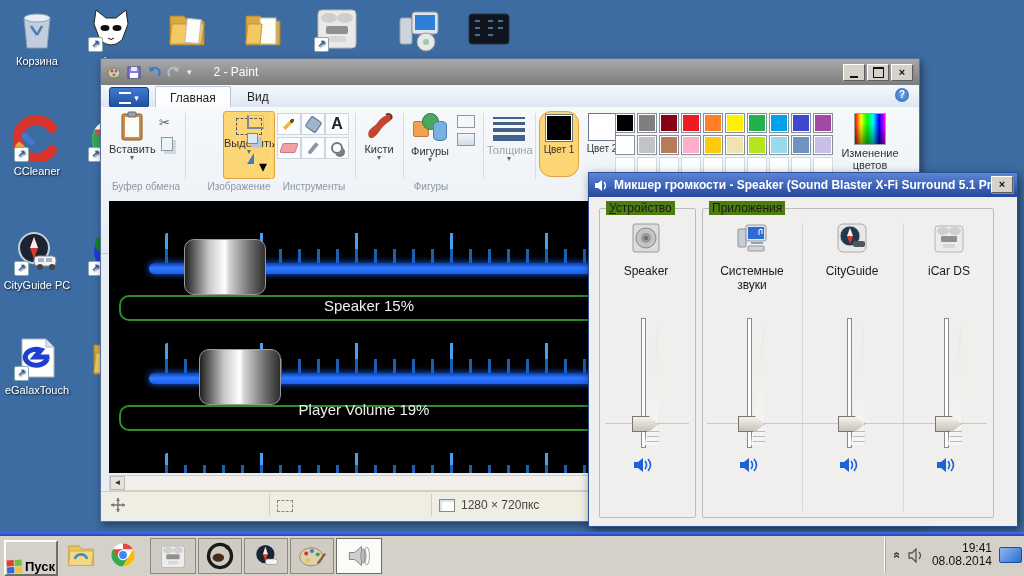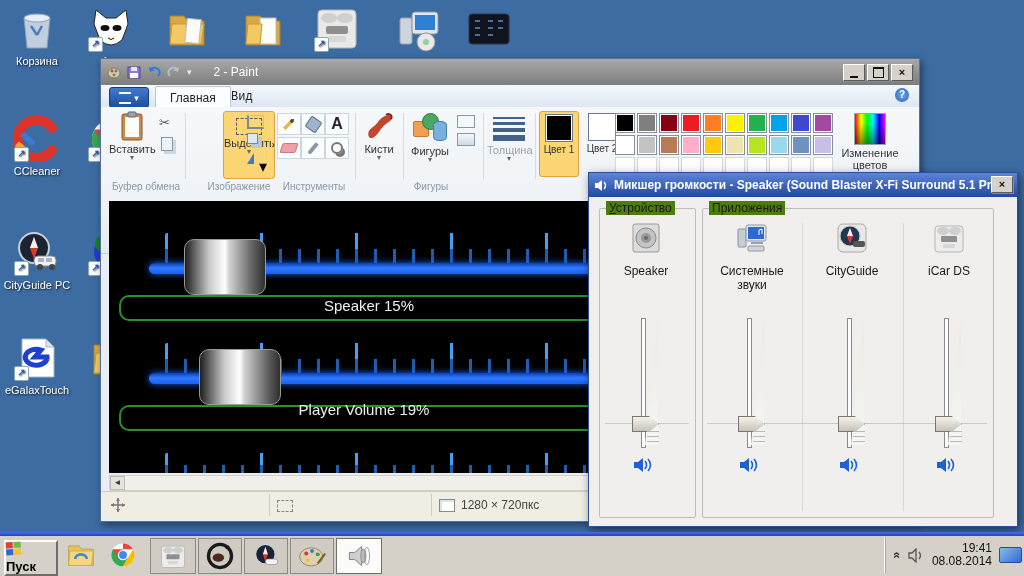--- a/index.html
+++ b/index.html
@@ -51,21 +51,21 @@
   .bigbtn .cap{margin-top:2px;}
   .drop{color:#5a6a7a;font-size:8px;line-height:6px;}
   .selbtn{background:#fcd575;border:1px solid #dfa33c;border-radius:3px;}
   .toolcell{position:absolute;width:22px;height:20px;background:#fafcfe;border:1px solid #ccd6e0;
             display:flex;align-items:center;justify-content:center;}
   
   .swatch{position:absolute;width:18px;height:18px;border:1px solid #86909a;box-shadow:inset 0 0 0 1px #fff;}
   .swatch.empty{border:1px solid #d3dae0;box-shadow:none;background:#fdfefe;}
   .colbig{position:absolute;top:4px;width:38px;height:64px;text-align:center;font-size:10px;color:#333;}
   .colbig .sw{width:26px;height:26px;margin:2px auto;border:1px solid #6d7785;box-shadow:inset 0 0 0 1px #fff;}
-  .colbig.sel{background:#fcd575;border:1px solid #dfa33c;border-radius:3px;}
+  .colbig.sel{background:#fcd575;border:1px solid #dfa33c;border-radius:12px;}
 
   
   #canvas{left:8px;top:142px;width:804px;height:272px;background:#000;overflow:hidden;}
   .tk-tall{position:absolute;left:56px;right:10px;height:30px;
            background:repeating-linear-gradient(90deg,#46a0ee 0 3px,transparent 3px 95px);border-radius:2px;}
   .tk-short{position:absolute;left:56px;right:10px;height:14px;
            background:repeating-linear-gradient(90deg,#1c5fae 0 3px,transparent 3px 19px);}
   .btrack{position:absolute;left:40px;right:6px;height:11px;border-radius:6px;
           background:linear-gradient(#0a3fb4,#2f7bff 45%,#1a5ef0);box-shadow:0 0 7px #1a5ef0;}
   .bhandle{position:absolute;width:80px;height:54px;border-radius:10px;border:1px solid #9a9a9a;
@@ -102,22 +102,22 @@
   .hline{position:absolute;height:1px;background:#c9c9c9;}
   .vmarks{position:absolute;width:12px;height:12px;
           background:repeating-linear-gradient(#b9b9b9 0 1px,transparent 1px 5px);}
   .mutebtn{position:absolute;width:22px;height:20px;}
 
   
   #taskbar{left:0;top:532px;width:1024px;height:44px;background:#d5d1c8;z-index:20;}
   #taskbar .bluestrip{left:0;top:0;right:0;height:4px;background:linear-gradient(#4a6ee8,#2343b8);}
   #startbtn{left:4px;top:8px;width:50px;height:32px;background:#d5d1c8;
             border:2px solid;border-color:#ffffff #6d6d6d #6d6d6d #ffffff;
-            display:flex;align-items:flex-start;justify-content:center;gap:3px;
-            font-weight:bold;font-size:13px;color:#000;flex-direction:column;}
+            display:flex;align-items:flex-end;justify-content:center;gap:3px;
+            font-weight:bold;font-size:13px;color:#000;}
   .winflag{width:15px;height:14px;display:grid;grid-template-columns:7px 7px;grid-template-rows:6px 6px;gap:1px;transform:rotate(-4deg);}
   .winflag i{display:block;}
   .tbtn{position:absolute;top:6px;height:34px;display:flex;align-items:center;justify-content:center;}
   .wbtn{border:1px solid #8a8a82;background:#d0ccc3;}
   .wbtn.active{background:#fbfbfa;border:1px solid #6f6f68;}
   #tray{position:absolute;right:2px;top:5px;height:36px;display:flex;align-items:center;gap:7px;
         border-left:1px solid #aaa;box-shadow:-1px 0 0 #fff;padding-left:8px;}
   #clock{font-size:12px;color:#111;text-align:right;line-height:13px;}
   .chev{font-size:12px;color:#333;transform:rotate(90deg);display:inline-block;font-weight:bold;}
   #trayblue{width:21px;height:14px;border:1px solid #1e4fa0;border-radius:2px;
@@ -337,21 +337,21 @@
   </div>
 
   <div id="tabrow" class="abs">
     <div id="appmenu" class="abs">
       <div class="burger"></div>
       <span>▾</span>
     </div>
     <div class="tab active" style="left:54px;">
         <span>Главная</span>
       </div>
-    <div class="tab" style="left:116px;font-family:Liberation Mono, monospace;">
+    <div class="tab" style="left:132px;">
         <span>Вид</span>
       </div>
     <div class="abs" style="right:10px;top:3px;width:14px;height:14px;border-radius:50%;background:radial-gradient(#6fa8e8,#2a62b8);color:#fff;font-size:10px;font-weight:bold;text-align:center;line-height:14px;"><span>?</span></div>
   </div>
 
   <div id="ribbon" class="abs">
 
     <div class="bigbtn" style="left:8px;">
       <svg width="24" height="30" viewBox="0 0 24 30" style="margin:0 auto;">
           <rect x="2" y="3" width="20" height="26" rx="2" fill="#c88d4e" stroke="#8a5a28"></rect>

